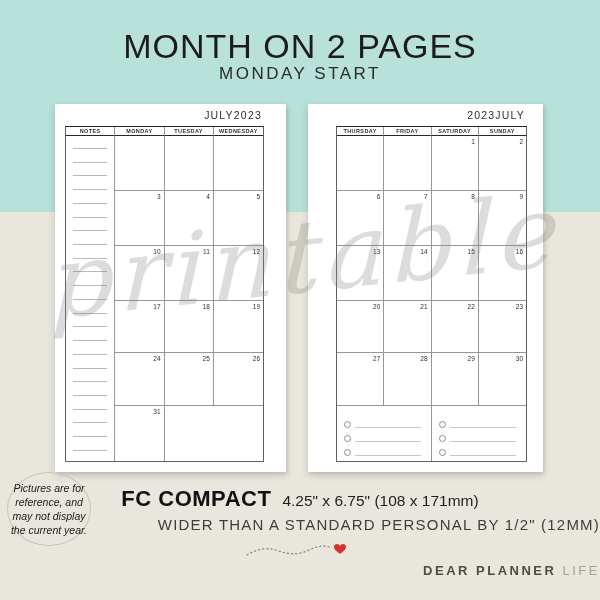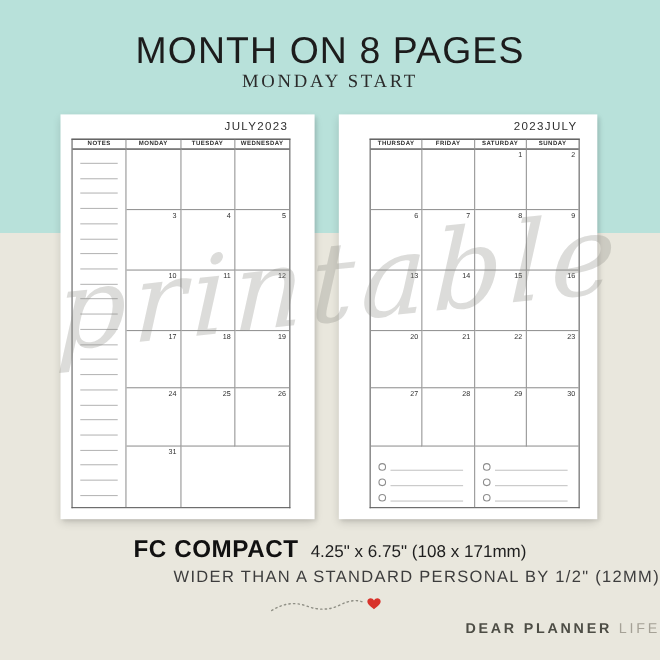--- a/index.html
+++ b/index.html
@@ -4,21 +4,21 @@
 <style>
   html,body{margin:0;padding:0;}
   .canvas{
     position:relative;width:600px;height:600px;overflow:hidden;
     font-family:"Liberation Sans",sans-serif;
     background:linear-gradient(to bottom,#b8e1da 0px,#b8e1da 212px,#e9e7dd 212px,#e9e7dd 600px);
   }
   .title{position:absolute;left:0;top:27px;width:600px;text-align:center;
     font-size:34px;font-weight:500;letter-spacing:1px;color:#1c1c1c;}
   .subtitle{position:absolute;left:0;top:64px;width:600px;text-align:center;
-    font-size:17px;font-weight:400;letter-spacing:2.5px;color:#2b2b2b;font-family:Liberation Serif, serif;}
+    font-size:17px;font-weight:400;letter-spacing:2.5px;color:#2b2b2b;}
 
   .page{position:absolute;top:104px;height:368px;background:#fff;z-index:1;
     box-shadow:0 3px 8px rgba(0,0,0,0.16),2px 2px 3px rgba(0,0,0,0.08);}
   .page-left{left:55px;width:231px;}
   .page-right{left:308px;width:235px;}
 
   .ph{position:absolute;top:5px;display:flex;justify-content:flex-end;
     font-size:10.5px;letter-spacing:1.2px;color:#2e2e2e;}
   .page-left .ph{left:11px;right:24px;}
   .page-right .ph{left:28px;right:18px;}
@@ -70,21 +70,21 @@
   .brand-swash{display:block;margin:0 auto;width:110px;height:20px;}
   .brand-text{margin-top:3px;font-size:13px;letter-spacing:2.5px;}
   .brand-primary{color:#4d4d45;font-weight:700;}
   .brand-secondary{color:#a5a196;font-weight:400;}
 </style>
 </head>
 <body>
 
 <div class="canvas">
 
-  <div class="title">MONTH ON 8 PAGES</div>
+  <div class="title">MONTH ON 2 PAGES</div>
   <div class="subtitle">MONDAY START</div>
 
   <div class="page page-left">
     <div class="ph">
       <span>JULY</span>
       <span>2023</span>
     </div>
     <div class="table">
       <div class="hcell">NOTES</div>
       <div class="hcell">MONDAY</div>
@@ -278,20 +278,26 @@
           <div class="cl-item">
             <span class="cl-circle"></span>
             <span class="cl-line"></span>
           </div>
         </div>
     </div>
   </div>
 
   <div class="watermark">printable</div>
 
+  <div class="badge">
+    <div>Pictures are for</div>
+    <div>reference, and</div>
+    <div>may not display</div>
+    <div>the current year.</div>
+  </div>
 
   <div class="size-line">
     <span class="size-name">FC COMPACT</span>
     <span class="size-dims">4.25" x 6.75" (108 x 171mm)</span>
   </div>
   <div class="wider-line">WIDER THAN A STANDARD PERSONAL BY 1/2" (12MM)</div>
 
   <div class="brand">
     <svg class="brand-swash" viewBox="0 0 110 20">
       <path d="M2,15 Q18,5 34,11 Q50,17 64,10 Q76,4 84,7" fill="none" stroke="#8e8e84" stroke-width="1.3" stroke-dasharray="1.2,3" stroke-linecap="round"></path>

